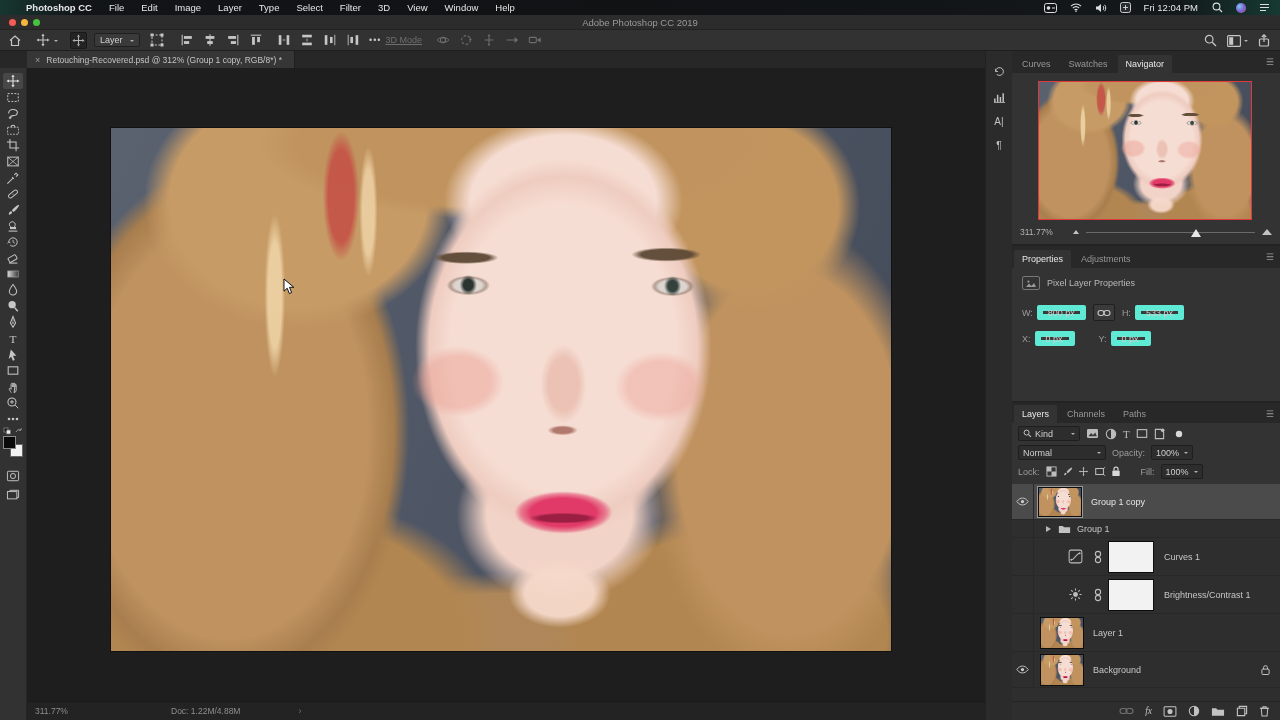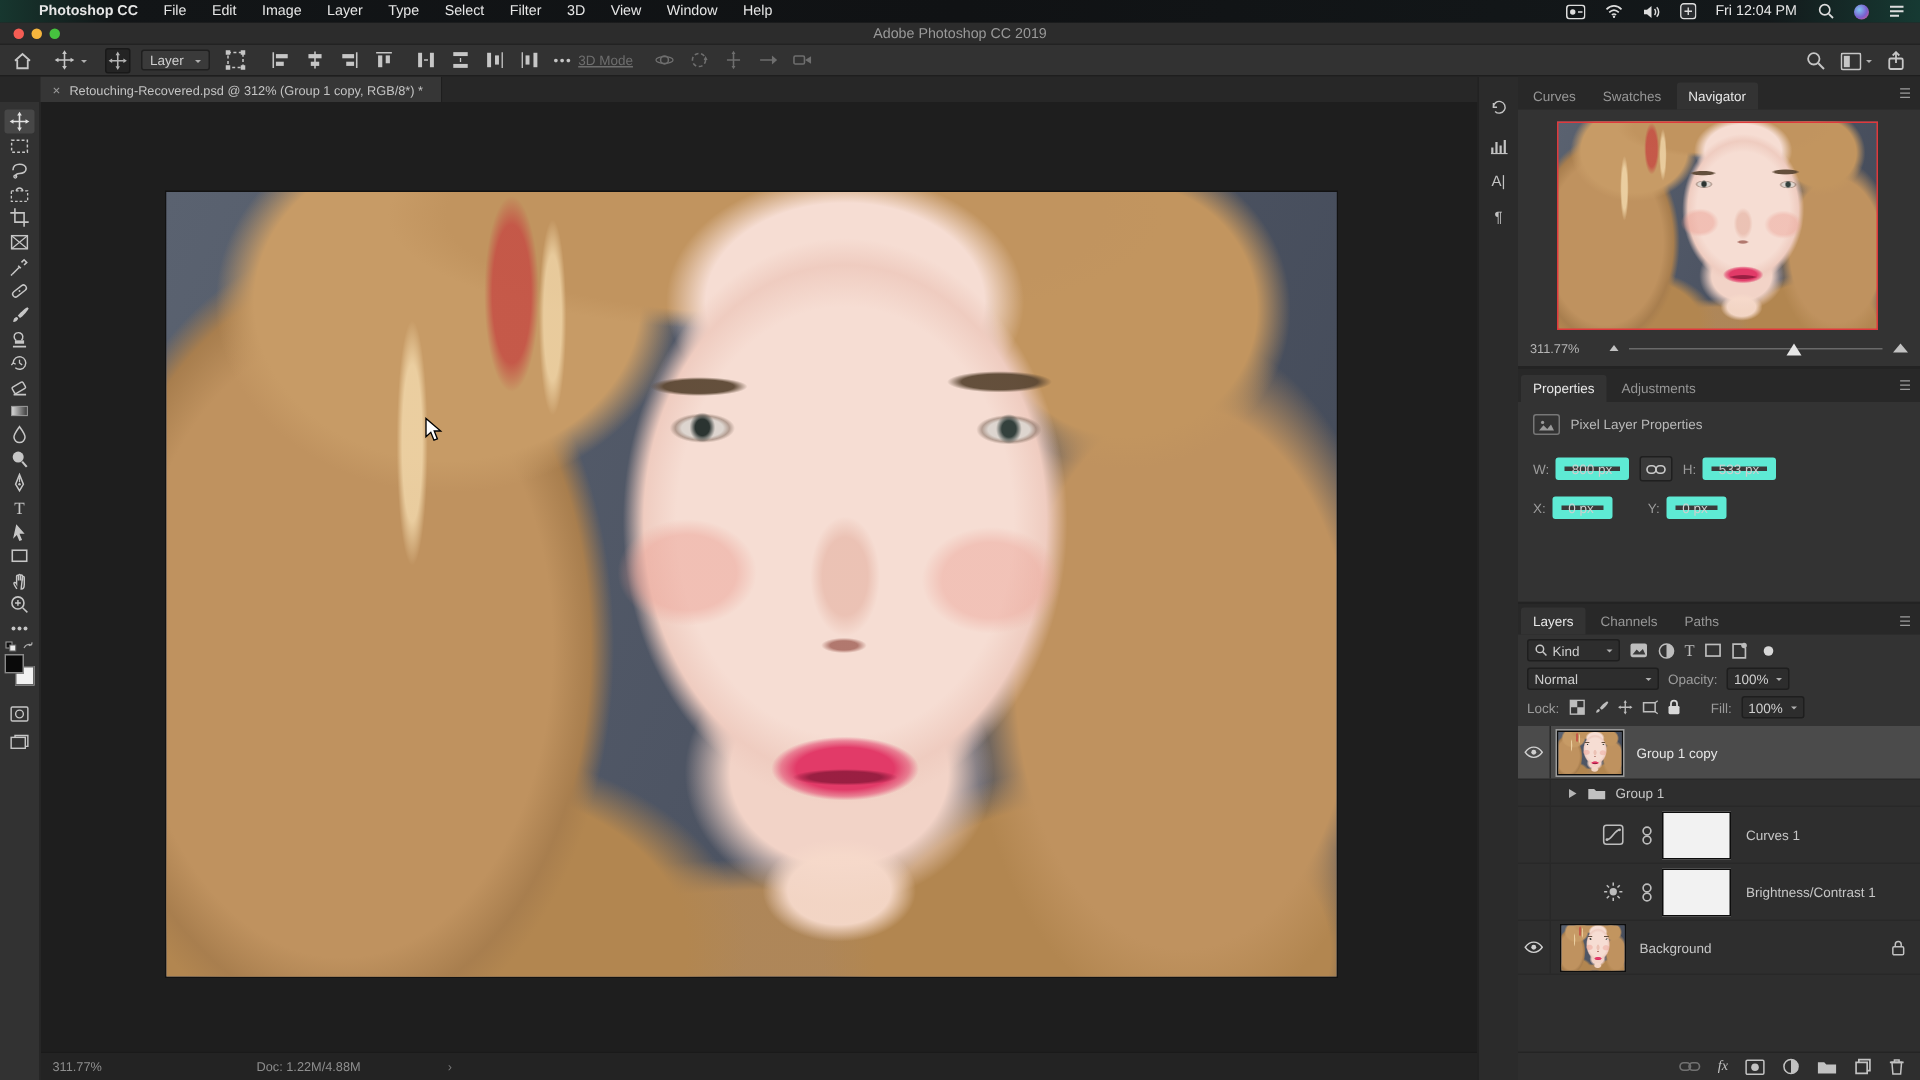--- a/index.html
+++ b/index.html
@@ -812,20 +812,27 @@
           <div class="clipchain">
             <svg class="ic" width="8" height="14" viewBox="0 0 8 14">
                 <circle cx="4" cy="4" r="2.6" fill="none" stroke="#bdbdbd" stroke-width="1.1"></circle>
                 <circle cx="4" cy="10" r="2.6" fill="none" stroke="#bdbdbd" stroke-width="1.1"></circle>
               </svg>
           </div>
           <div class="maskthumb"></div>
           <span>Brightness/Contrast 1</span>
         </div>
 
+        <div class="lrow h38">
+          <div class="eyec"></div>
+          <div class="lthumb noout" style="margin-left:6px; height:32px;">
+              <div class="photo"></div>
+            </div>
+          <span>Layer 1</span>
+        </div>
 
         <div class="lrow h36">
           <div class="eyec">
             <svg class="ic" width="13" height="9" viewBox="0 0 16 10">
                 <path d="M1 5C3.4 1.6 6 .8 8 .8S12.6 1.6 15 5c-2.4 3.4-5 4.2-7 4.2S3.4 8.4 1 5z" fill="none" stroke="#cfcfcf" stroke-width="1.1"></path>
                 <circle cx="8" cy="5" r="2" fill="#cfcfcf"></circle>
               </svg>
           </div>
           <div class="lthumb noout" style="margin-left:6px; height:32px;">
               <div class="photo"></div>

